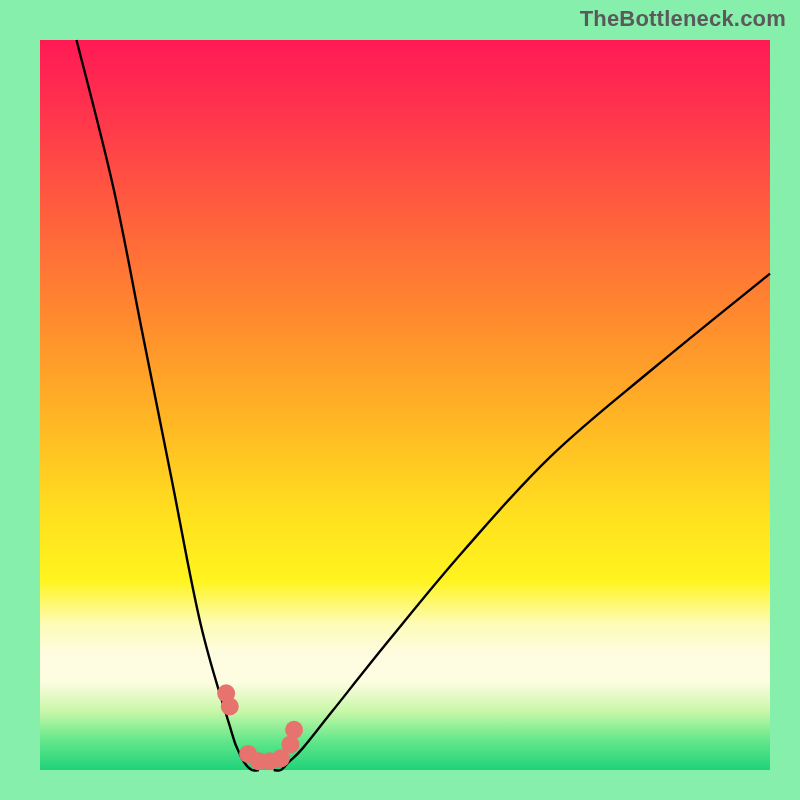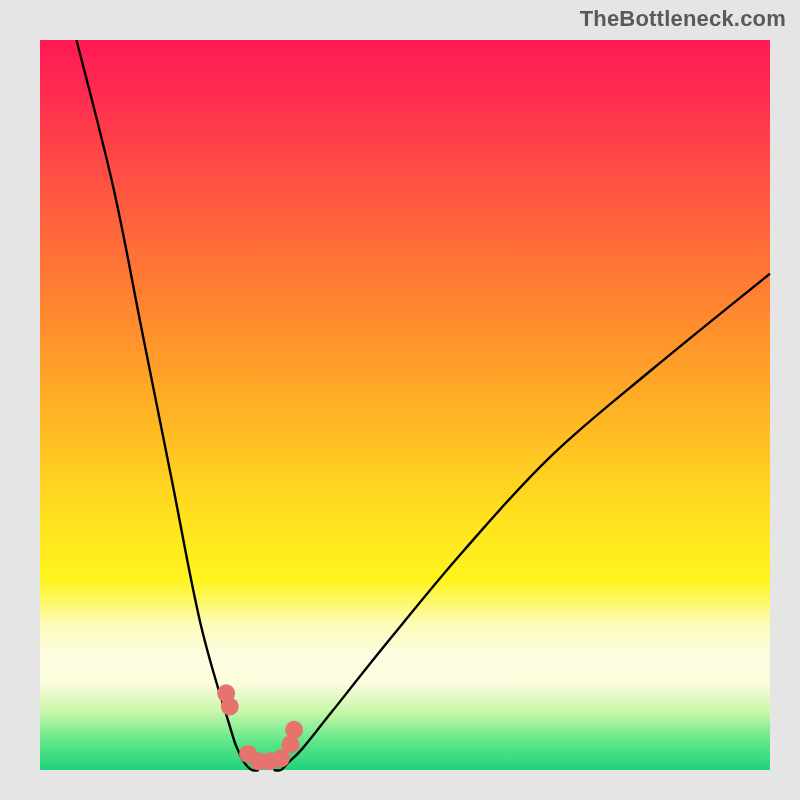--- a/index.html
+++ b/index.html
@@ -9,21 +9,21 @@
     height: 800px;
     background: #000;
     overflow: hidden;
   }
   .frame {
     position: absolute;
     left: 0;
     top: 0;
     width: 800px;
     height: 800px;
-    background: #e5e5e5;
+    background: #86efac;
   }
   .plot-area {
     position: absolute;
     left: 40px;
     top: 40px;
     width: 730px;
     height: 730px;
     background: linear-gradient(
       to bottom,
       #ff1a55 0%,

